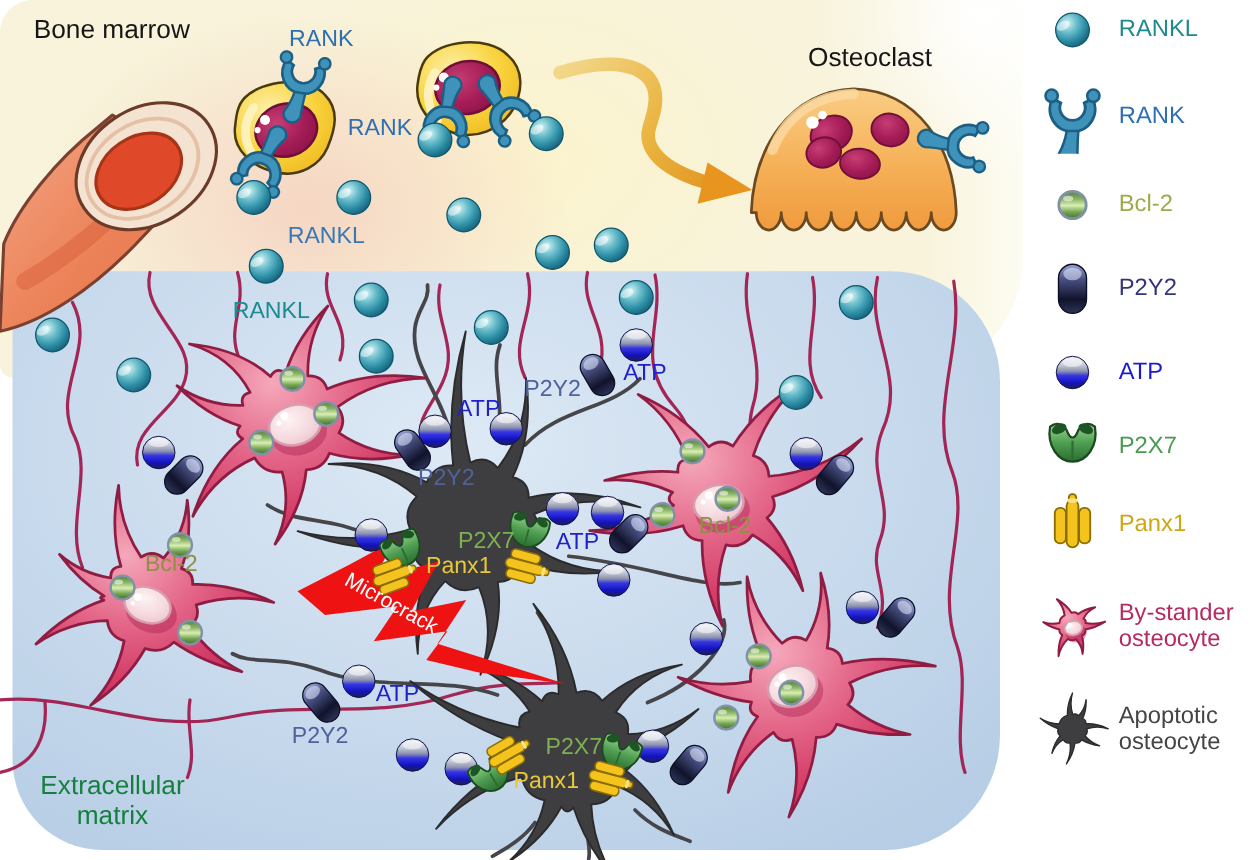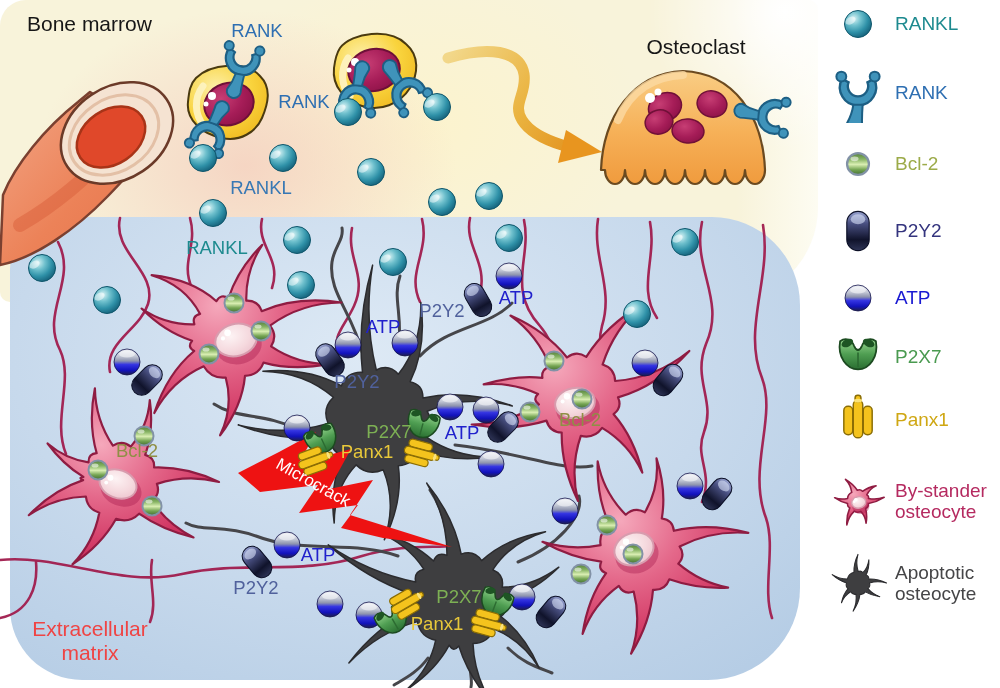--- a/index.html
+++ b/index.html
@@ -319,21 +319,21 @@
         <use href="#sym-panx1" transform="translate(313,461) rotate(70) scale(0.88)"></use>
         <use href="#sym-panx1" transform="translate(419,453) rotate(105) scale(0.88)"></use>
         <use href="#sym-panx1" transform="translate(405,604) rotate(60) scale(0.88)"></use>
         <use href="#sym-panx1" transform="translate(486,623) rotate(105) scale(0.88)"></use>
       </g>
   </svg>
 
   <div id="labels">
     <div class="rlabel" style="left:27px;top:12px">Bone marrow</div>
     <div class="rlabel center" style="left:696px;top:35px">Osteoclast</div>
-    <div class="rlabel wrap" style="left:22px;top:617px;width:136px;color:#ef4444">Extracellular matrix</div>
+    <div class="rlabel wrap" style="left:22px;top:617px;width:136px;color:#15803d">Extracellular matrix</div>
     <div class="crack-label" style="left:313px;top:483px">Microcrack</div>
     <div id="scene-labels">
         <div class="slabel" style="left: 257px; top: 31px; color: rgb(46, 111, 178);">RANK</div>
         <div class="slabel" style="left: 304px; top: 102px; color: rgb(46, 111, 178);">RANK</div>
         <div class="slabel" style="left: 261px; top: 188px; color: rgb(56, 120, 180);">RANKL</div>
         <div class="slabel" style="left: 217px; top: 248px; color: rgb(29, 138, 143);">RANKL</div>
         <div class="slabel" style="left: 383px; top: 327px; color: rgb(33, 33, 204);">ATP</div>
         <div class="slabel" style="left: 516px; top: 298px; color: rgb(33, 33, 204);">ATP</div>
         <div class="slabel" style="left: 462px; top: 433px; color: rgb(33, 33, 204);">ATP</div>
         <div class="slabel" style="left: 318px; top: 555px; color: rgb(33, 33, 204);">ATP</div>

